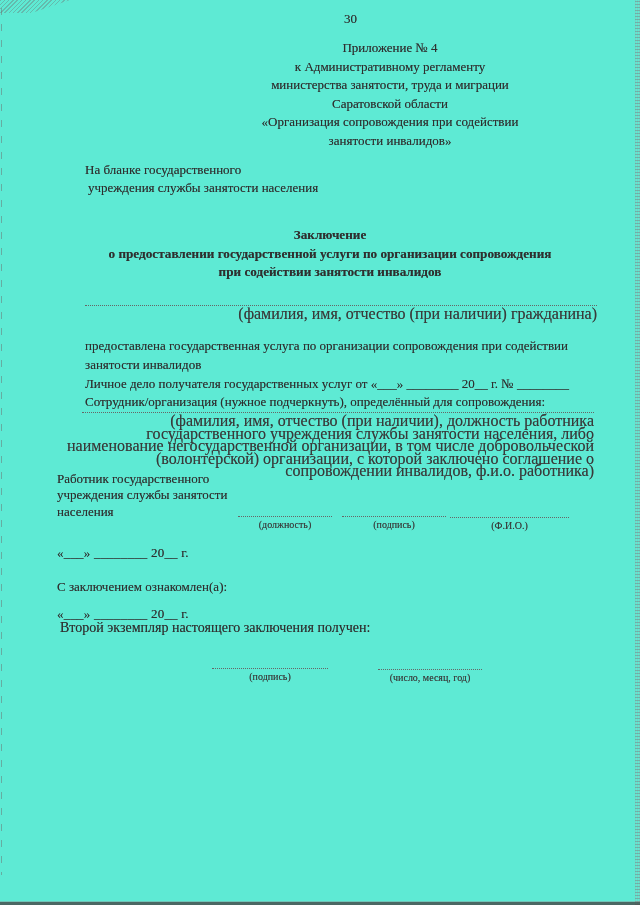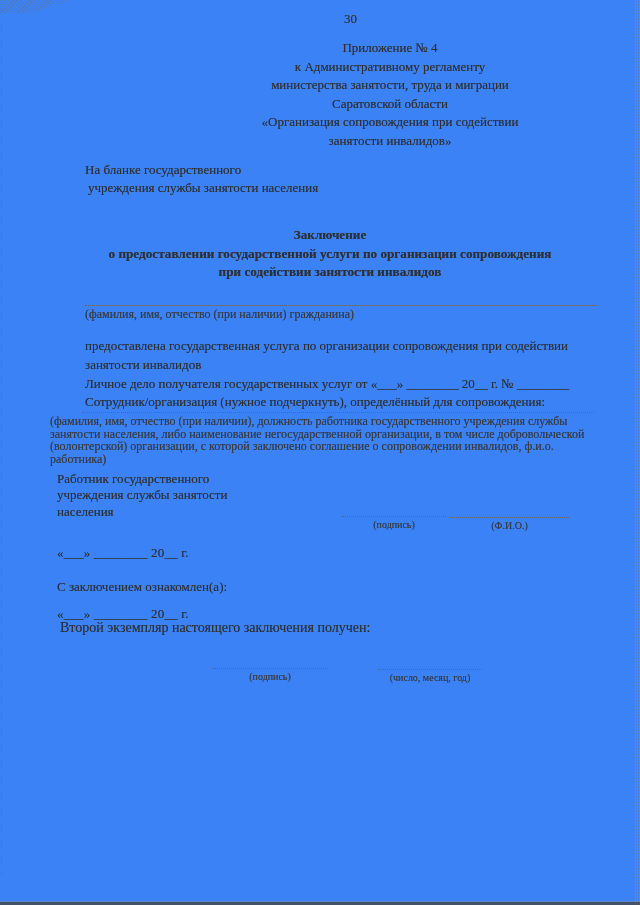--- a/index.html
+++ b/index.html
@@ -1,20 +1,20 @@
 <!DOCTYPE html>
 <html lang="ru"><head>
 <meta charset="utf-8">
 <style>
   html, body { margin:0; padding:0; background:#e9e9e9; }
   .page {
     position:relative;
     width:640px; height:905px;
     margin:0 auto;
-    background:#3b82f6;
+    background:#5eead4;
     font-family:"Liberation Serif","DejaVu Serif",serif;
     color:#2f2f2f;
     overflow:hidden;
     text-shadow:0 0 0.6px rgba(50,50,50,.55);
   }
   .abs { position:absolute; }
 
   
   .page-number { left:344px; top:11px; font-size:13px; }
 
@@ -25,21 +25,21 @@
   
   .letterhead { left:85px; top:161px; font-size:13px; line-height:18px; }
   .letterhead div:nth-child(2) { padding-left:3px; }
 
   
   .doc-title { left:30px; right:10px; top:226px; text-align:center;
                font-weight:bold; font-size:13.2px; line-height:18.5px; }
 
   
   .rule { border-bottom:1px dotted #666; }
-  .cap  { font-size:12px; line-height:12.5px; color:#3a3a3a; text-align:left; }
+  .cap  { font-size:16px; line-height:12.5px; color:#3a3a3a; text-align:right; }
 
   .citizen-field { left:85px; top:294px; width:512px; }
   .citizen-field .rule { height:11px; }
   .citizen-field .cap  { padding-top:2px; }
 
   .body-par { left:85px; top:337px; width:518px; font-size:13px; line-height:18.8px; }
 
   .worker-field { left:50px; top:404px; width:544px; }
   .worker-field .rule { height:8px; margin-left:32px; }
   .worker-field .cap  { padding-top:2px; }
@@ -120,20 +120,24 @@
     <div class="rule"></div>
     <div class="cap">(фамилия, имя, отчество (при наличии), должность работника государственного учреждения службы занятости населения, либо наименование негосударственной организации, в том числе добровольческой (волонтерской) организации, с которой заключено соглашение о сопровождении инвалидов, ф.и.о. работника)</div>
   </div>
 
   <div class="abs signer-block">
     <div>Работник государственного</div>
     <div>учреждения службы занятости</div>
     <div>населения</div>
   </div>
 
+  <div class="sigcell sig1-a">
+    <div class="line"></div>
+    <div class="scap">(должность)</div>
+  </div>
   <div class="sigcell sig1-b">
     <div class="line"></div>
     <div class="scap">(подпись)</div>
   </div>
   <div class="sigcell sig1-c">
     <div class="line"></div>
     <div class="scap">(Ф.И.О.)</div>
   </div>
 
   <div class="abs date-line date-1">«___» ________ 20__ г.</div>

